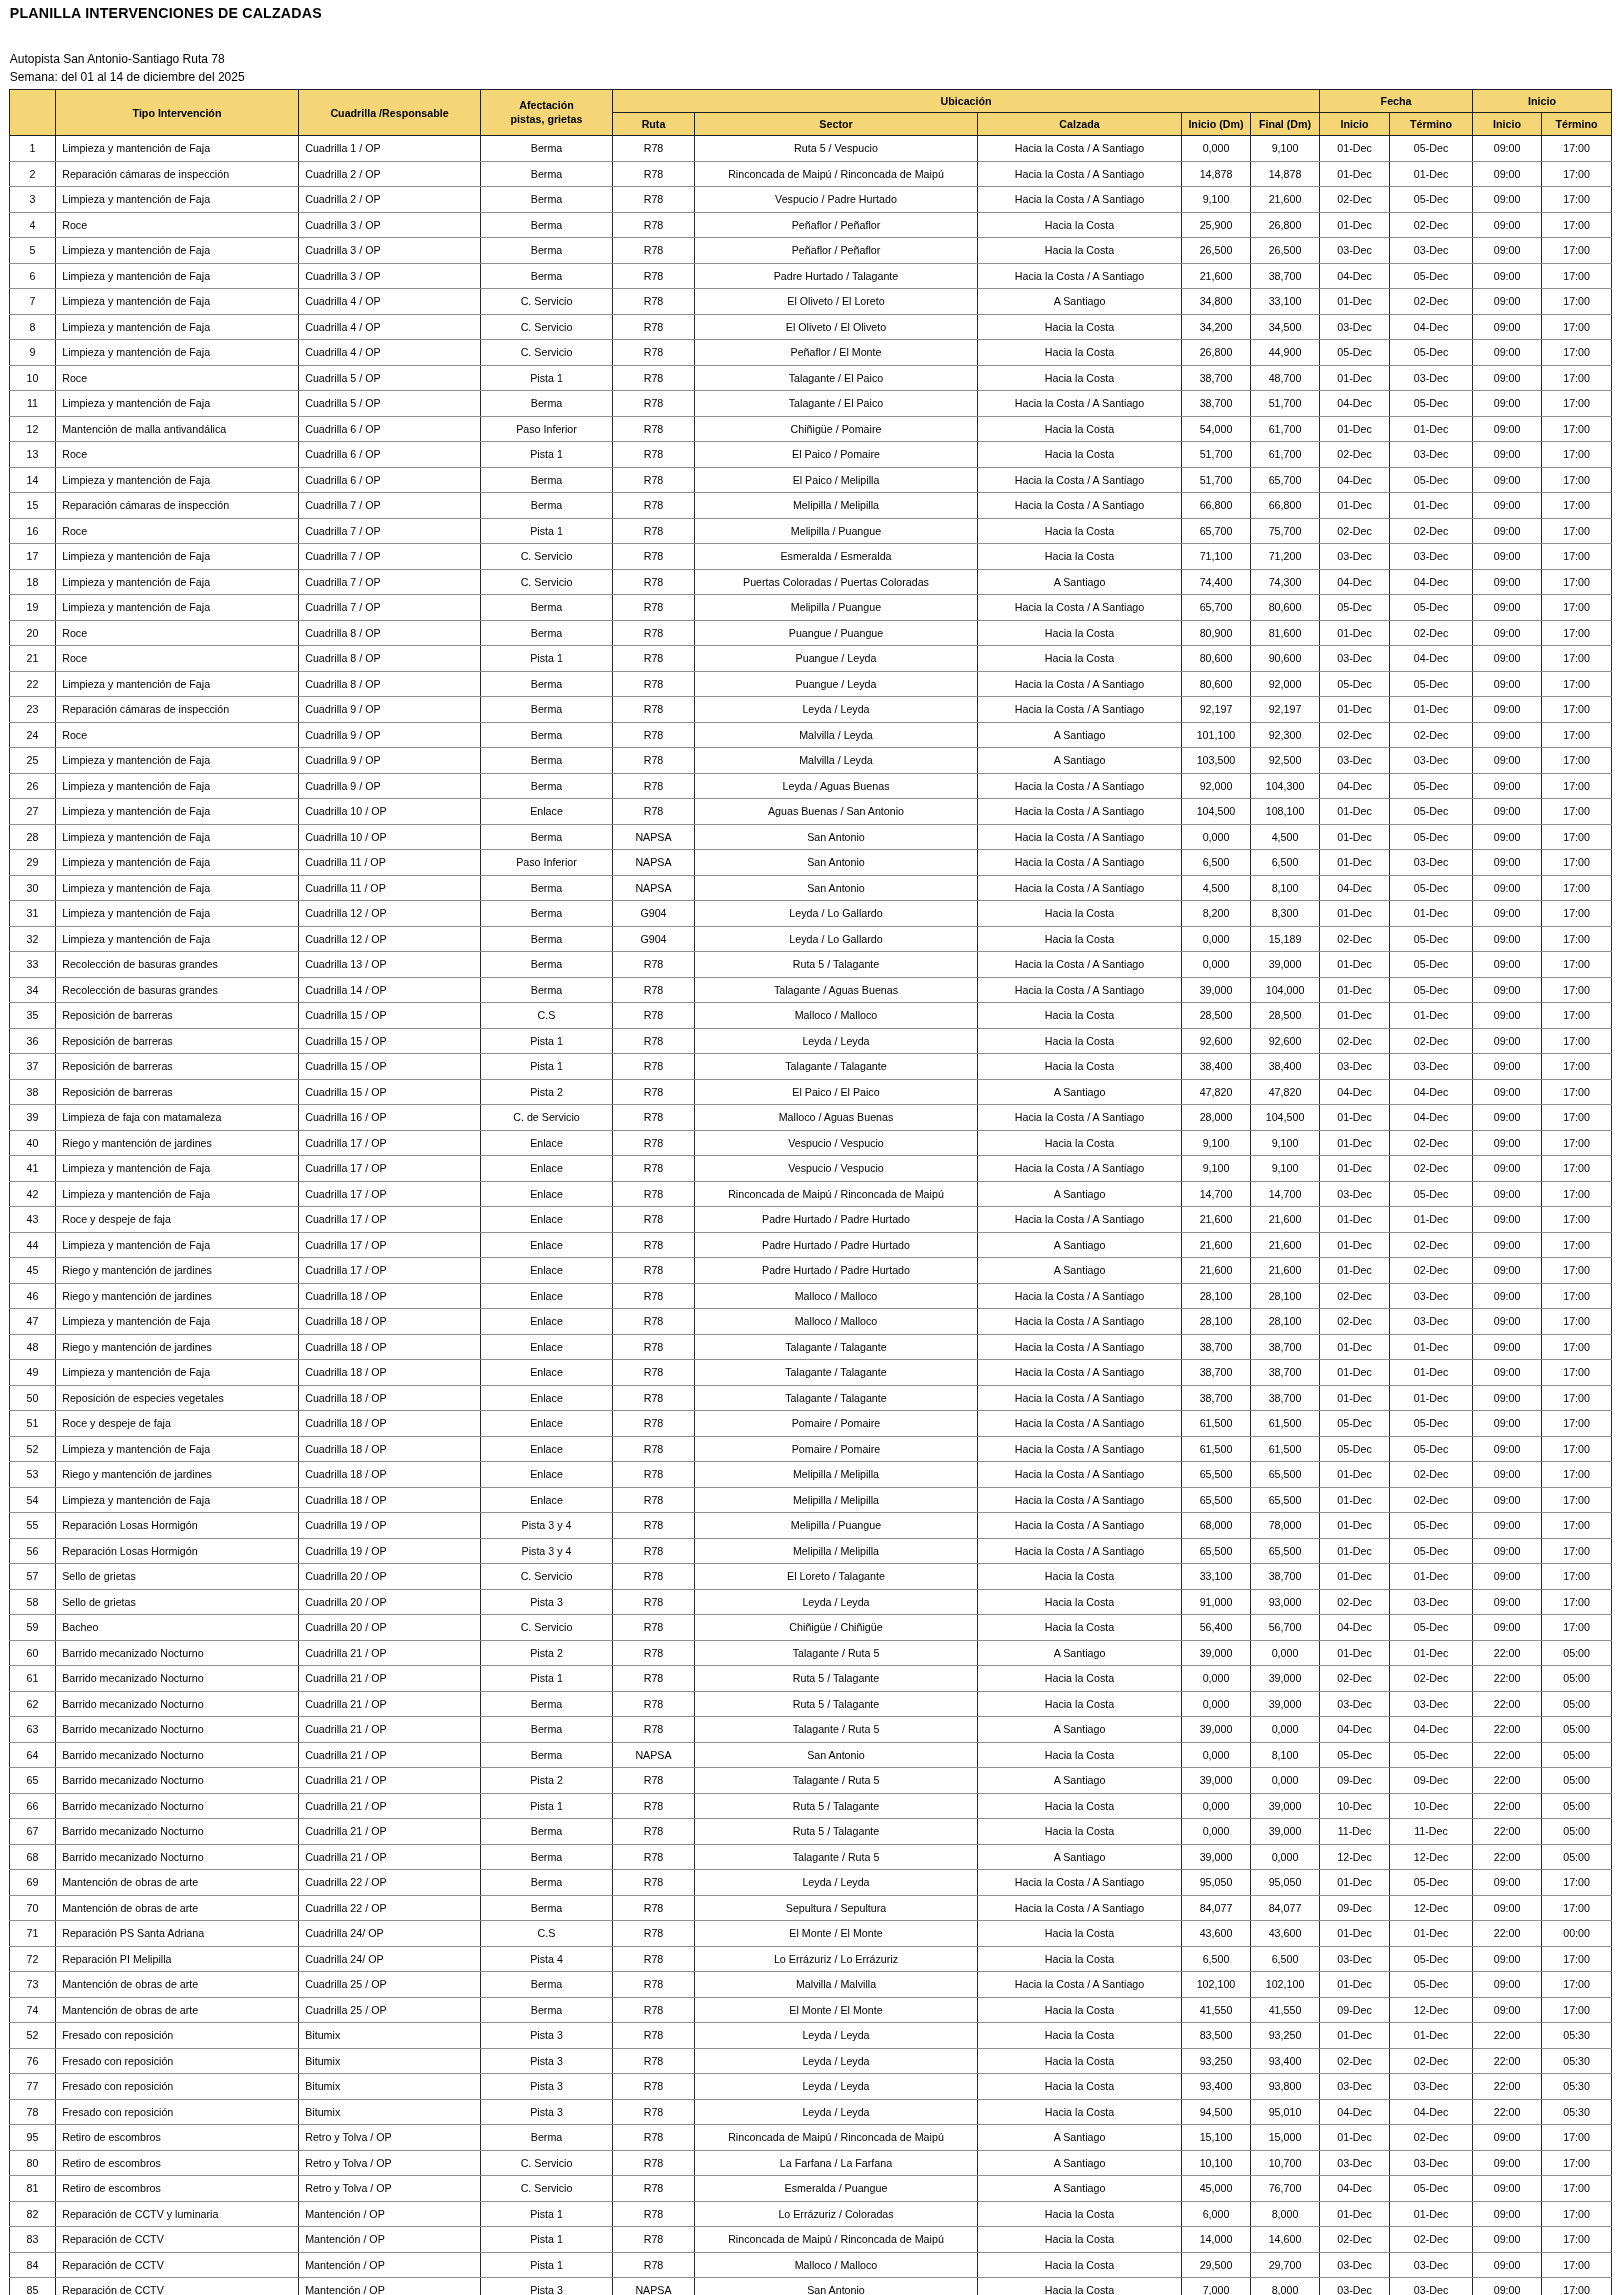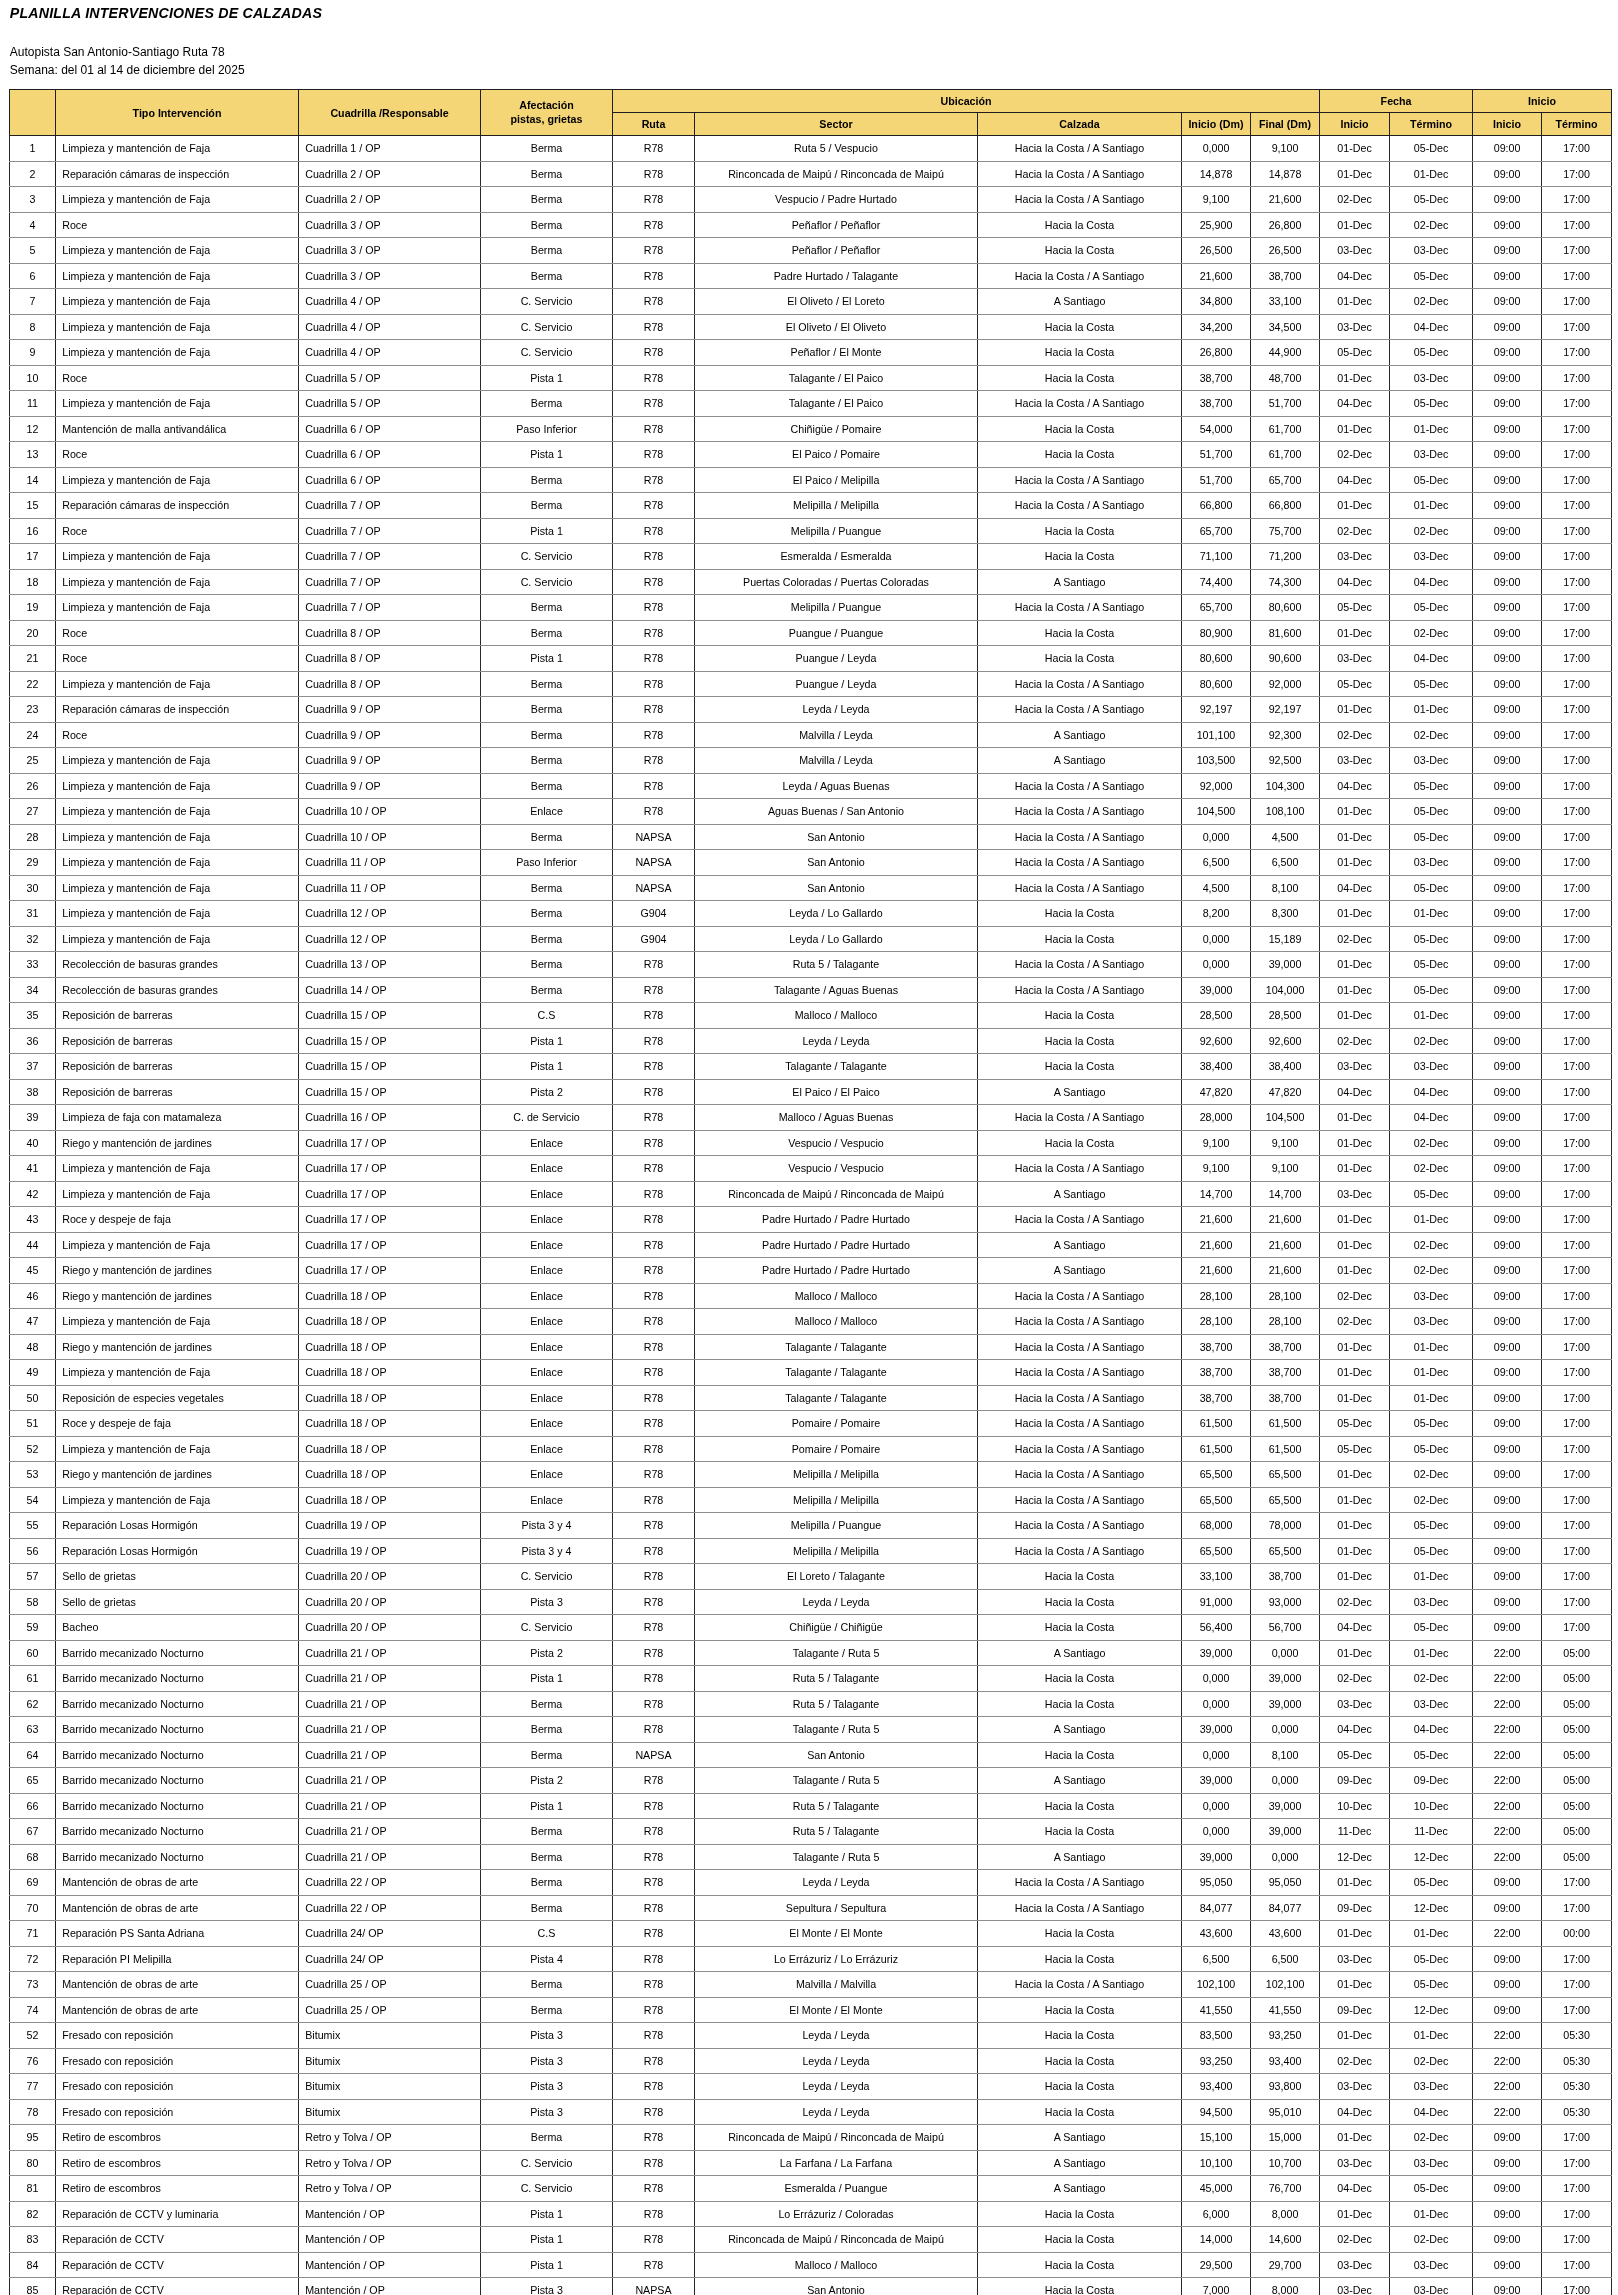--- a/index.html
+++ b/index.html
@@ -1,22 +1,22 @@
 <!DOCTYPE html>
 <html style="font-size:14.2px"><head>
 <meta charset="utf-8">
 <style>
   html,body { margin:0; padding:0; }
   body {
     width:1618px; height:2295px; position:relative;
     background:#ffffff; font-family:"Liberation Sans", sans-serif; color:#000;
   }
   .titleblock { position:absolute; left:9.8px; top:5.3px; }
-  .doc-title { font-size:14.2px; font-weight:bold; letter-spacing:0.2px;font-style:italic; }
-  .doc-sub { font-size:12px; margin-top:11px; }
+  .doc-title { font-size:14.2px; font-weight:bold; letter-spacing:0.2px; }
+  .doc-sub { font-size:12px; margin-top:18px; }
   .sub1 { position:absolute; left:9.8px; top:34px; }
   .sub2 { position:absolute; left:9.8px; top:52px; }
 
   table.planilla {
     position:absolute; left:9px; top:89px; width:1602px;
     border-collapse:collapse; table-layout:fixed;
     border:1.8px solid #000;
   }
   .planilla th {
     background:#F5D677; font-size:10.7px; font-weight:bold;

